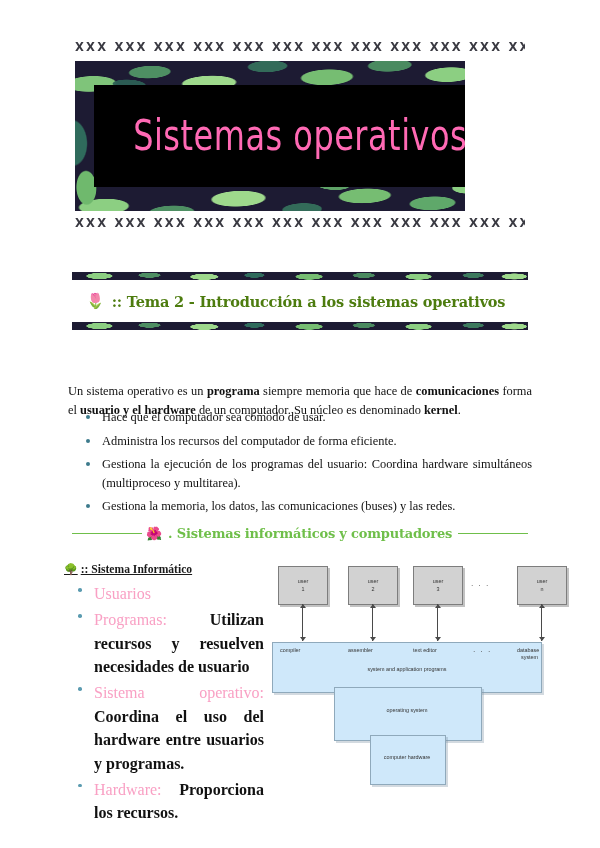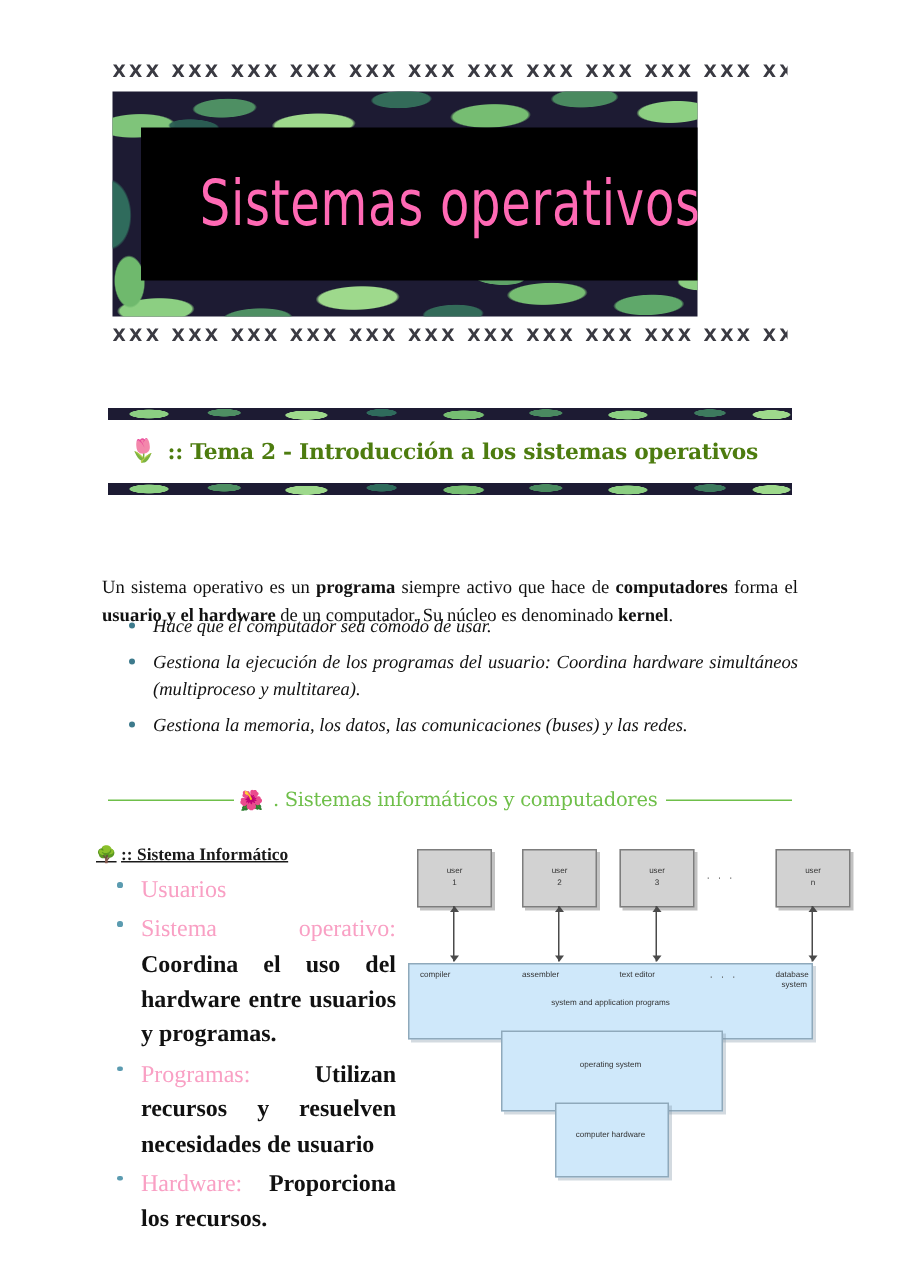--- a/index.html
+++ b/index.html
@@ -165,21 +165,20 @@
   .intro b { font-weight: 700; }
 
   .bullets {
     position: absolute;
     left: 68px;
     top: 408px;
     width: 464px;
     list-style: none;
     margin: 0;
     padding: 0;
-    font-style: italic;
   }
   .bullets li {
     position: relative;
     padding-left: 34px;
     margin-bottom: 5px;
     font-size: 12.4px;
     line-height: 1.5;
     text-align: justify;
     color: #111;
   }
@@ -207,21 +206,21 @@
   .gh-line {
     flex: 1;
     height: 1.6px;
     background: #6fbf4a;
   }
   .gh-line-left { max-width: 132px; }
   .gh-emoji { font-size: 13px; padding: 0 4px; line-height: 1; }
   .gh-text {
     font-family: "DejaVu Serif", serif;
     font-size: 13px;
-    font-weight: 400;
+    font-weight: 700;
     color: #6fbf4a;
     white-space: nowrap;
     padding: 0 6px 0 2px;
     letter-spacing: -0.2px;
   }
 
   
   .leftcol {
     position: absolute;
     left: 64px;
@@ -348,25 +347,26 @@
   <div class="topic-block">
     <div class="leafbar"></div>
     <div class="topic-row">
       <span class="tulip-icon">🌷</span>
       <span class="topic-text">:: Tema 2 - Introducción a los sistemas operativos</span>
     </div>
     <div class="leafbar"></div>
   </div>
 
   <p class="intro">
-    <span>Un sistema operativo es un </span><b>programa</b><span> siempre activo que hace de </span><b>computadores</b><span> forma el </span><b>usuario y el hardware</b><span> de un computador. Su núcleo es denominado </span><b>kernel</b><span>.</span>
+    <span>Un sistema operativo es un </span><b>programa</b><span> siempre memoria que hace de </span><b>comunicaciones</b><span> forma el </span><b>usuario y el hardware</b><span> de un computador. Su núcleo es denominado </span><b>kernel</b><span>.</span>
   </p>
 
   <ul class="bullets">
     <li>Hace que el computador sea cómodo de usar.</li>
+    <li>Administra los recursos del computador de forma eficiente.</li>
     <li>Gestiona la ejecución de los programas del usuario: Coordina hardware simultáneos (multiproceso y multitarea).</li>
     <li>Gestiona la memoria, los datos, las comunicaciones (buses) y las redes.</li>
   </ul>
 
   <div class="green-heading">
     <div class="gh-line gh-line-left"></div>
     <span class="gh-emoji">🌺</span>
     <span class="gh-text">. Sistemas informáticos y computadores</span>
     <div class="gh-line"></div>
   </div>
@@ -374,24 +374,24 @@
   <div class="leftcol">
     <div class="sub-head">
       <span class="tree-icon">🌳</span>
       <span>:: Sistema Informático</span>
     </div>
     <ul>
       <li>
         <span class="term">Usuarios</span><span class="term-strong"></span>
       </li>
       <li>
-        <span class="term">Sistema operativo:</span><span class="term-strong"> Coordina el uso del hardware entre usuarios y programas.</span>
+        <span class="term">Programas:</span><span class="term-strong"> Utilizan recursos y resuelven necesidades de usuario</span>
       </li>
       <li>
-        <span class="term">Programas:</span><span class="term-strong"> Utilizan recursos y resuelven necesidades de usuario</span>
+        <span class="term">Sistema operativo:</span><span class="term-strong"> Coordina el uso del hardware entre usuarios y programas.</span>
       </li>
       <li>
         <span class="term">Hardware:</span><span class="term-strong"> Proporciona los recursos.</span>
       </li>
     </ul>
   </div>
 
   <div class="diagram">
 
     <div class="ubox" style="left:6px;  top:0;">

